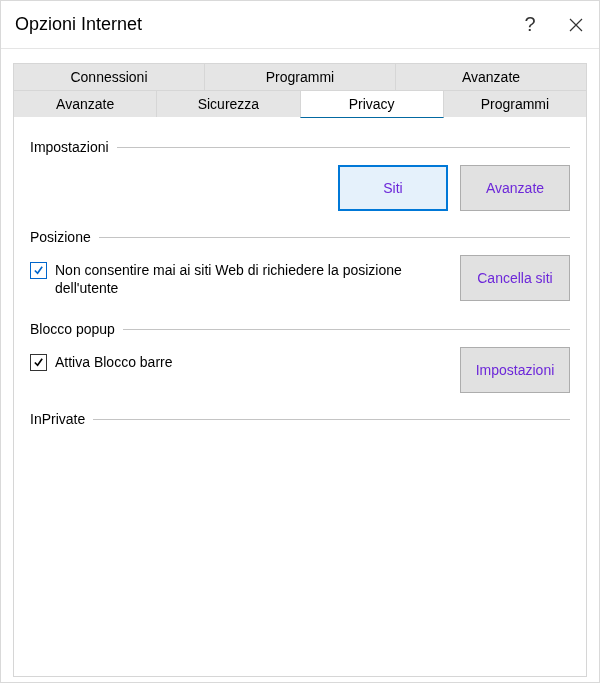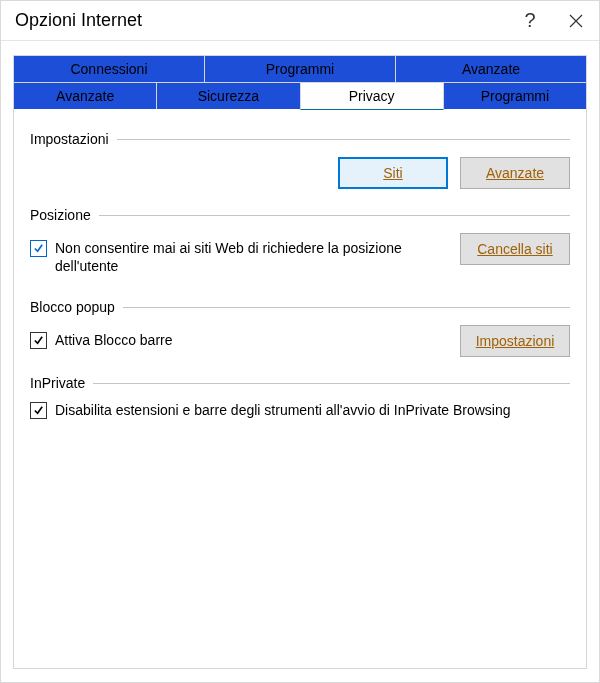--- a/index.html
+++ b/index.html
@@ -16,21 +16,21 @@
   .window {
     width: 600px;
     height: 683px;
     background: #fff;
     border: 1px solid #d9d9d9;
     position: relative;
   }
   .titlebar {
     display: flex;
     align-items: center;
-    height: 40px;
+    height: 48px;
     padding: 0 0 0 14px;
     border-bottom: 1px solid #e5e5e5;
   }
   .title-text {
     font-size: 18px;
     color: #000;
     flex: 1;
   }
   .titlebar-btn {
     width: 46px;
@@ -52,21 +52,21 @@
   .tabstrip {
     position: relative;
   }
   .tabrow {
     display: flex;
   }
   .tab {
     flex: 1;
     text-align: center;
     padding: 5px 0;
-    background: #1d4ed8;
+    background: #e5e5e5;
     border: 1px solid #d6d6d6;
     font-size: 14px;
     color: #000;
     position: relative;
     margin-left: -1px;
   }
   .tabrow .tab:first-child { margin-left: 0; }
   .tabrow.top .tab { border-bottom: none; }
   .tabrow.bottom .tab { }
   .tab.active {
@@ -107,32 +107,31 @@
 
   .btnrow {
     display: flex;
     justify-content: flex-end;
     gap: 12px;
     margin-top: 6px;
     margin-bottom: 6px;
   }
   .btn {
     min-width: 110px;
-    height: 32px;
+    height: 46px;
     padding: 0 14px;
     border: 1px solid #adadad;
     background: #e1e1e1;
     font-size: 14px;
     font-family: inherit;
-    color: #a16207;
+    color: #6d28d9;
     display: inline-flex;
     align-items: center;
     justify-content: center;
     cursor: default;
-    text-decoration: underline;
   }
   .btn.focused {
     border: 2px solid #0078d7;
     background: #e5f1fb;
   }
 
   .checkrow {
     display: flex;
     align-items: flex-start;
     gap: 8px;
@@ -252,27 +251,19 @@
             </div>
             <button class="btn">Impostazioni</button>
           </div>
         </div>
 
         <div class="group">
           <div class="group-header">
             <span class="group-title">InPrivate</span>
             <span class="group-line"></span>
           </div>
-          <div class="checkrow clipped">
-            <span class="cb">
-              <svg viewBox="0 0 12 12">
-                <path d="M2 6 L5 9 L10 2" stroke-width="1.8" fill="none"></path>
-              </svg>
-            </span>
-            <span class="lbl">Disabilita estensioni e barre degli strumenti all'avvio di InPrivate Browsing</span>
-          </div>
         </div>
 
       </div>
     </div>
 
   </div>
 </div>
 
 </body></html>

